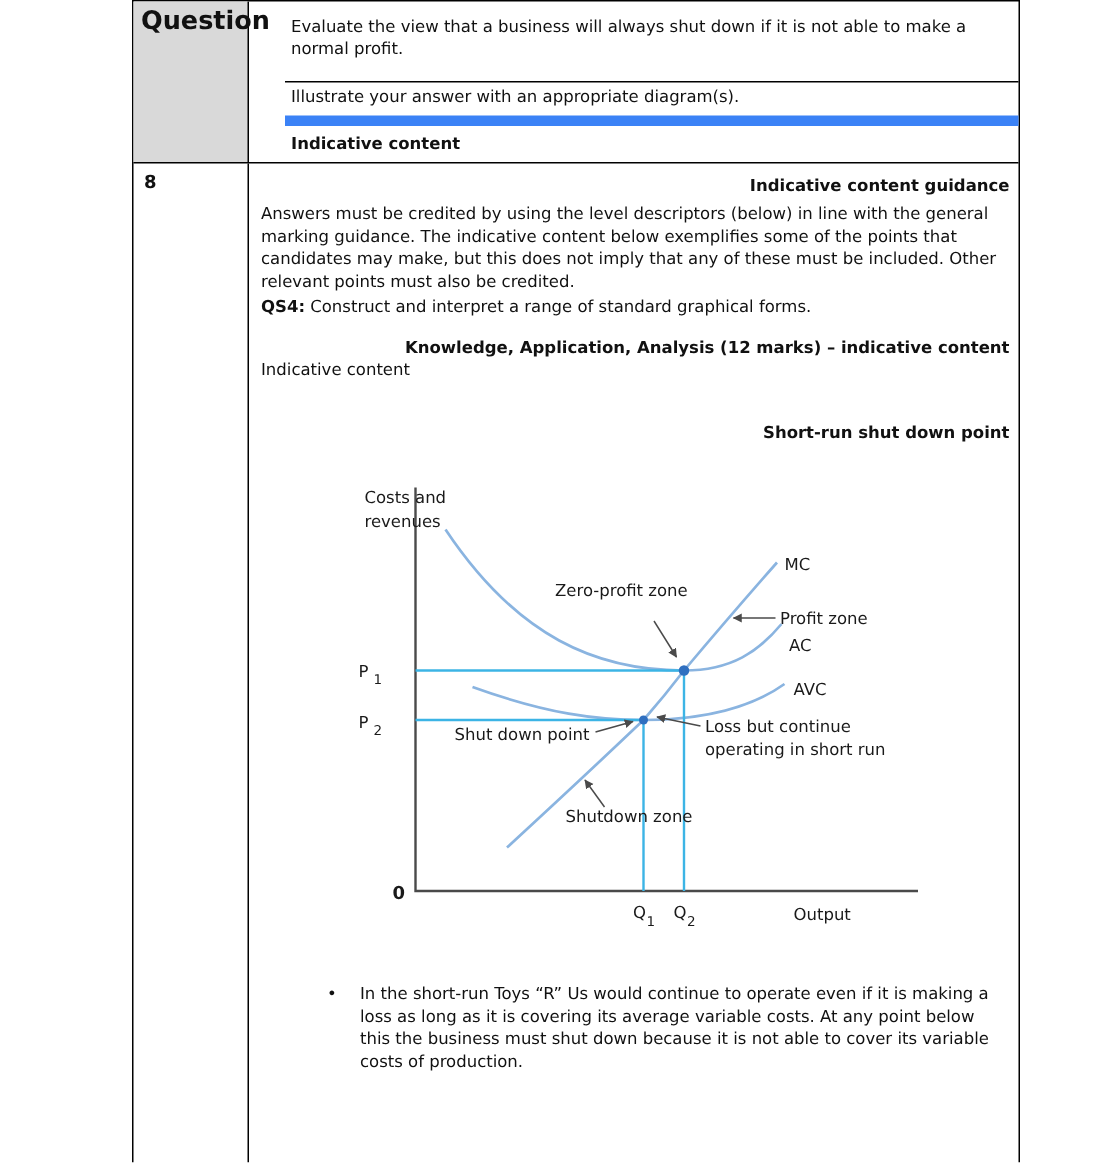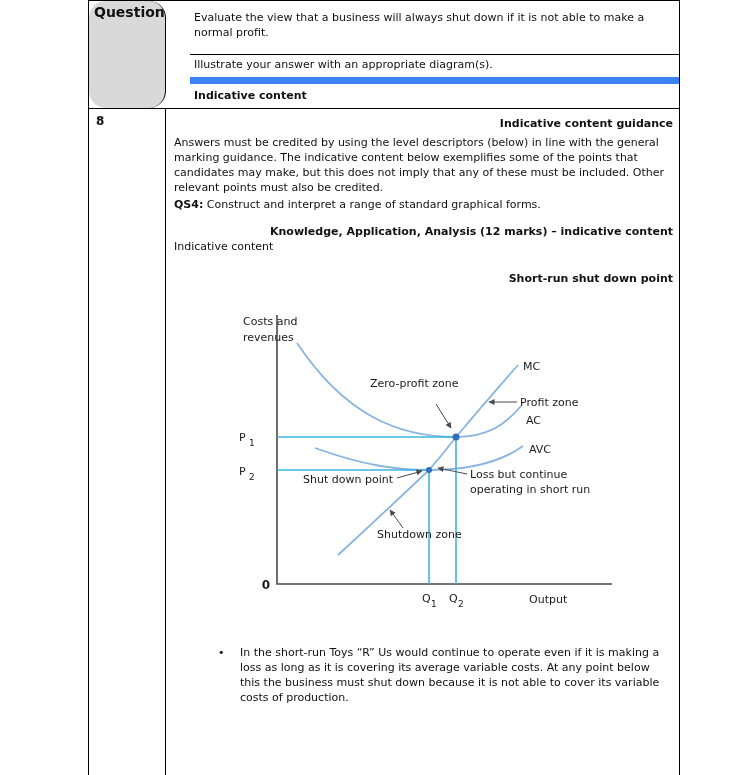--- a/index.html
+++ b/index.html
@@ -30,22 +30,21 @@
   }
   .row-top { display: flex; border-bottom: 1px solid #000; }
   .row-main { display: flex; flex: 1; min-height: 0; }
   .qcell {
     width: 77px;
     flex: 0 0 77px;
     background: #d9d9d9;
     border-right: 1px solid #000;
     padding: 3px 5px;
     font-weight: bold;
-    font-size: 14px;
-    border-radius: 17px;
+    font-size: 17px;
   }
   .numcell {
     width: 77px;
     flex: 0 0 77px;
     border-right: 1px solid #000;
     padding: 5px 7px;
     font-weight: bold;
     font-size: 12px;
   }
   .top-right { flex: 1; display: flex; flex-direction: column; padding-left: 24px; }
@@ -66,21 +65,21 @@
   .main-content {
     flex: 1;
     padding: 5px 6px 0 8px;
     line-height: 15px;
   }
   .h-bold { font-weight: bold; text-align: right; }
   .t-guidance { margin: 2px 0 4px 0; }
   .t-quant { margin-top: 5px; }
   .p-qs { margin-top: 2px; }
   .t-kaa { margin-top: 12px; }
-  .t-srsd { margin-top: 17px; }
+  .t-srsd { margin-top: 27px; }
   .diagram-wrap { margin: 21px 0 0 56px; }
   .bullet-row { display: flex; margin: 26px 0 0 44px; width: 445px; }
   .bullet-marker { width: 22px; flex: 0 0 22px; }
   .bullet-text { flex: 1; line-height: 15px; }
   svg { display: block; font-family: "DejaVu Sans", "Liberation Sans", sans-serif; font-size: 11px; }
   svg text { fill: #1a1a1a; }
 </style>
 </head>
 <body>
 

